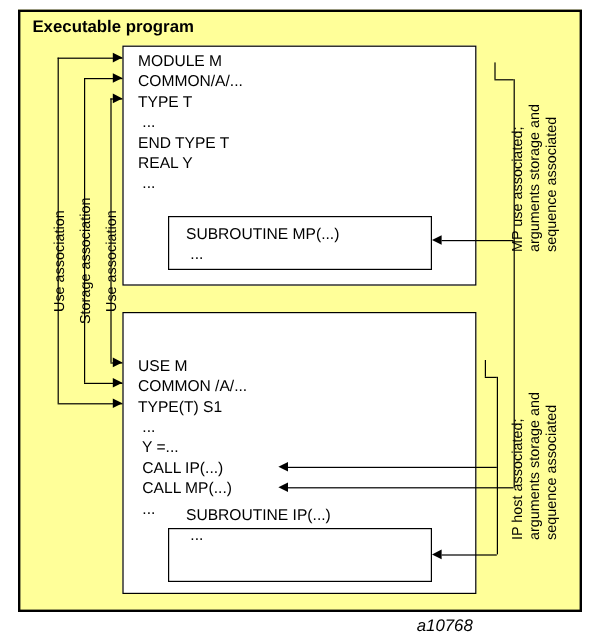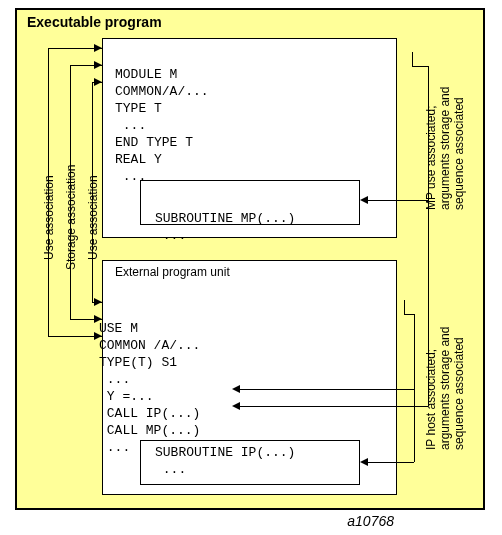--- a/index.html
+++ b/index.html
@@ -69,24 +69,23 @@
     top: 440px;
     width: 220px;
     height: 45px;
     background: #ffffff;
     border: 1px solid #000000;
     box-sizing: border-box;
   }
   .code {
     position: absolute;
     white-space: pre;
-    font-family: Liberation Mono, monospace;
+    font-family: Liberation Sans, sans-serif;
     font-size: 13px;
     line-height: 17px;
-    margin-top: 24px;
   }
   .ext-title {
     position: absolute;
     font-family: Arial, Helvetica, sans-serif;
     font-size: 12px;
   }
   .vlabel {
     position: absolute;
     font-family: Arial, Helvetica, sans-serif;
     font-size: 12px;
@@ -136,22 +135,21 @@
  ...
 END TYPE T
 REAL Y
  ...</div>
 
   <div class="sub-mp-box"></div>
   <div class="code" style="left:155px; top:186px;">SUBROUTINE MP(...)
  ...</div>
 
   <div class="ext-box"></div>
-  <div class="ext-title" style="left:115px; top:265px;">External program unit</div>
-  <div class="code" style="left:99px; top:296px;">USE M
+  <div class="code" style="left:115px; top:296px;">USE M
 COMMON /A/...
 TYPE(T) S1
  ...
  Y =...
  CALL IP(...)
  CALL MP(...)
  ...</div>
 
   <div class="sub-ip-box"></div>
   <div class="code" style="left:155px; top:420px;">SUBROUTINE IP(...)

